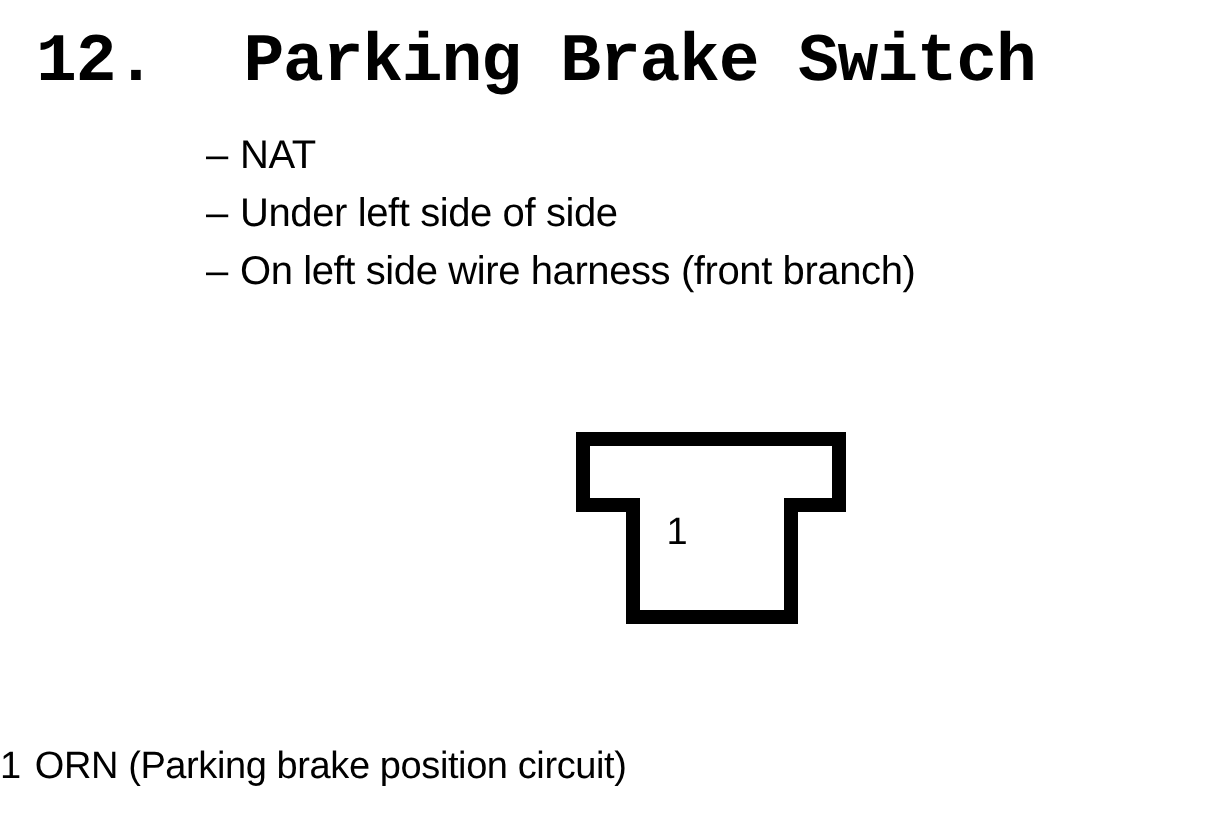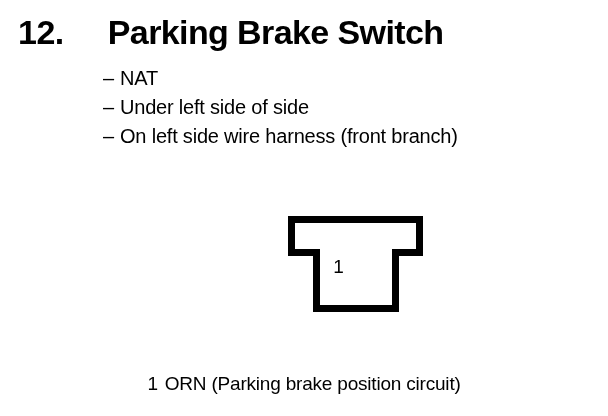--- a/index.html
+++ b/index.html
@@ -19,20 +19,21 @@
   }
 
   
   .heading {
     position: absolute;
     left: 18px;
     top: 12px;
     display: flex;
     align-items: flex-start;
     white-space: nowrap;
+    font-family: Liberation Mono, monospace;
   }
   .heading-number {
     font-size: 34px;
     font-weight: bold;
     letter-spacing: -0.5px;
     line-height: 40px;
   }
   .heading-title {
     font-size: 34px;
     font-weight: bold;
@@ -88,21 +89,21 @@
     line-height: 22px;
     font-weight: normal;
   }
 
   
   .caption {
     position: absolute;
     left: 0;
     top: 372px;
     width: 608px;
-    text-align: center;
+    text-align: left;
     font-size: 19px;
     line-height: 24px;
     white-space: nowrap;
     letter-spacing: -0.2px;
   }
   .caption-pin {
     margin-right: 7px;
   }
 </style>
 </head>

